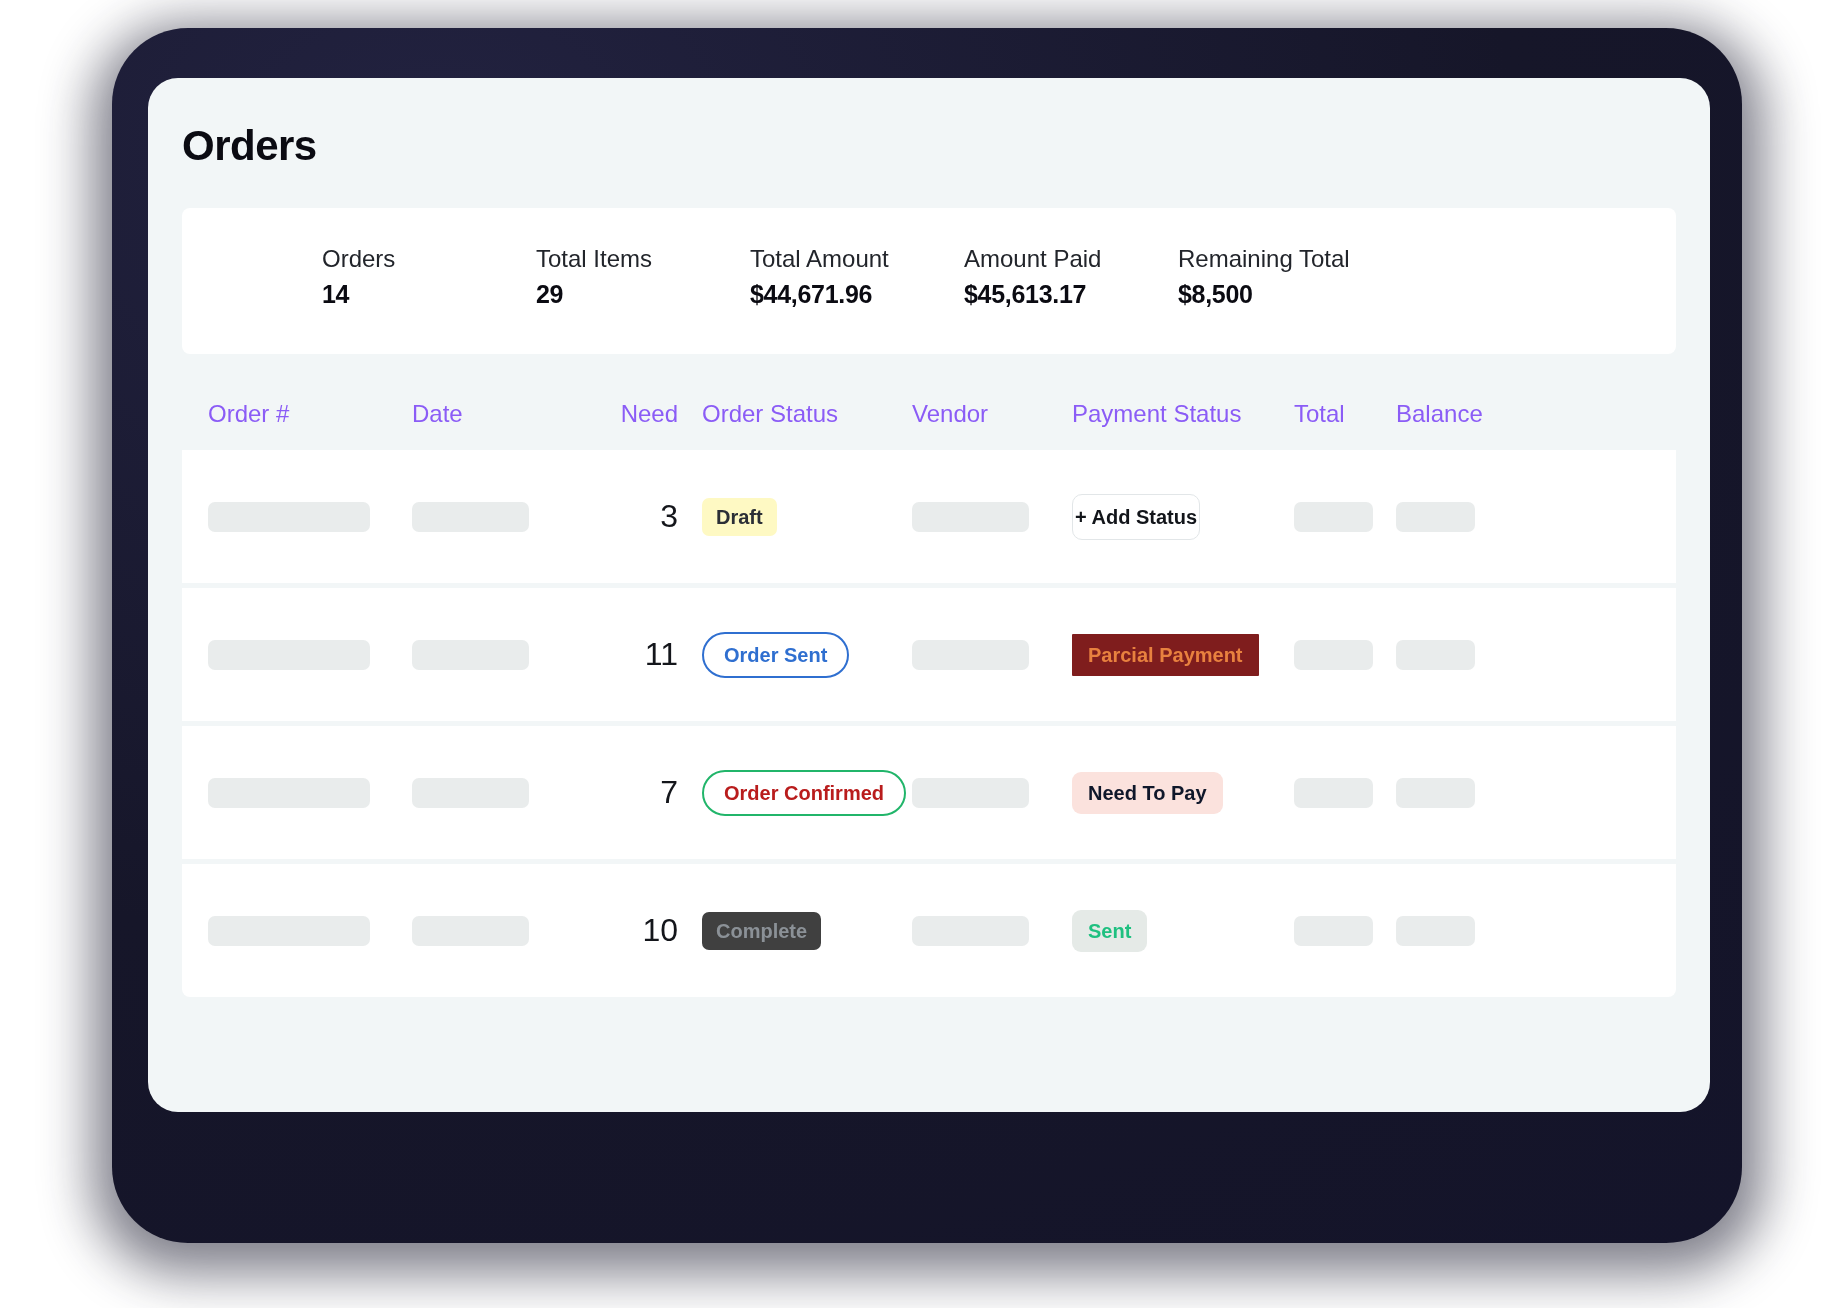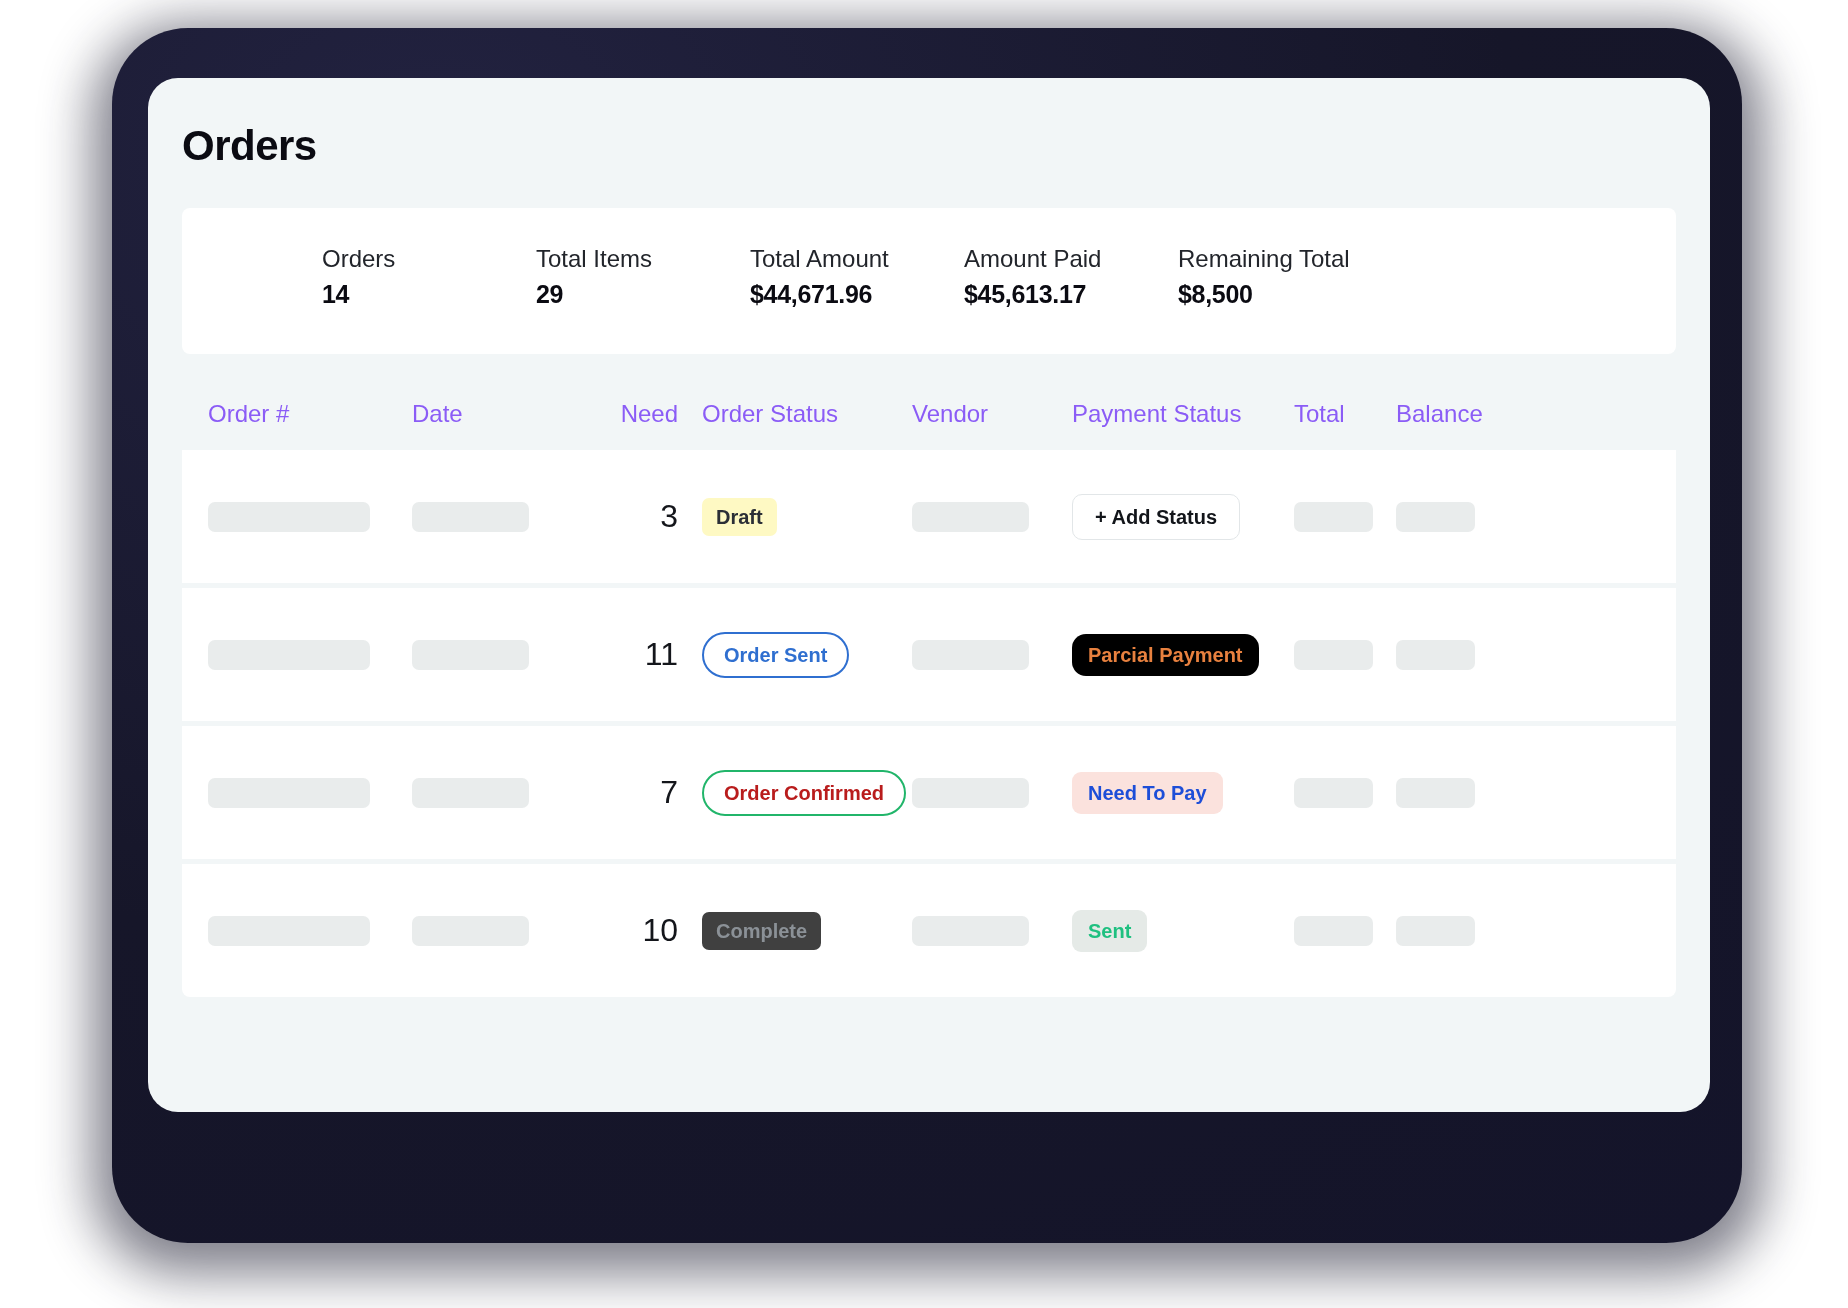--- a/index.html
+++ b/index.html
@@ -159,41 +159,41 @@
     display: inline-block;
     font-size: 20px;
     font-weight: bold;
     border-radius: 7px;
     padding: 9px 14px;
     white-space: nowrap;
     line-height: 1;
   }
   .badge-draft     { background: #fef9c3; color: #2b2f36; }
   .badge-complete  { background: #404040; color: #8b9197; }
-  .badge-parcial   { background: #000000; color: #e8813f; border-radius: 14px; padding: 11px 16px; }
-  .badge-needpay   { background: #fbe2dd; color: #1d4ed8; border-radius: 9px; padding: 11px 16px; }
+  .badge-parcial   { background: #7f1d1d; color: #e8813f; border-radius: 1px; padding: 11px 16px; }
+  .badge-needpay   { background: #fbe2dd; color: #0f172a; border-radius: 9px; padding: 11px 16px; }
   .badge-paid      { background: #e5eae7; color: #1fc080; border-radius: 9px; padding: 11px 16px; }
 
   .pill {
     display: inline-block;
     font-size: 20px;
     font-weight: bold;
     background: #ffffff;
     border-radius: 999px;
     padding: 11px 20px;
     white-space: nowrap;
     line-height: 1;
   }
   .pill-sent      { border: 2px solid #2f6fd0; color: #2f6fd0; }
   .pill-confirmed { border: 2px solid #21b56a; color: #b91c1c; }
   .pill-add {
     border: 1px solid #e2e6e8;
     color: #12151a;
     border-radius: 10px;
-    padding: 12px 22px;
+    padding: 12px 2px;
   }
 </style>
 </head>
 <body>
 
 <div class="stage">
 
   <div class="device-shadow"></div>
   <div class="device-frame"></div>
 

